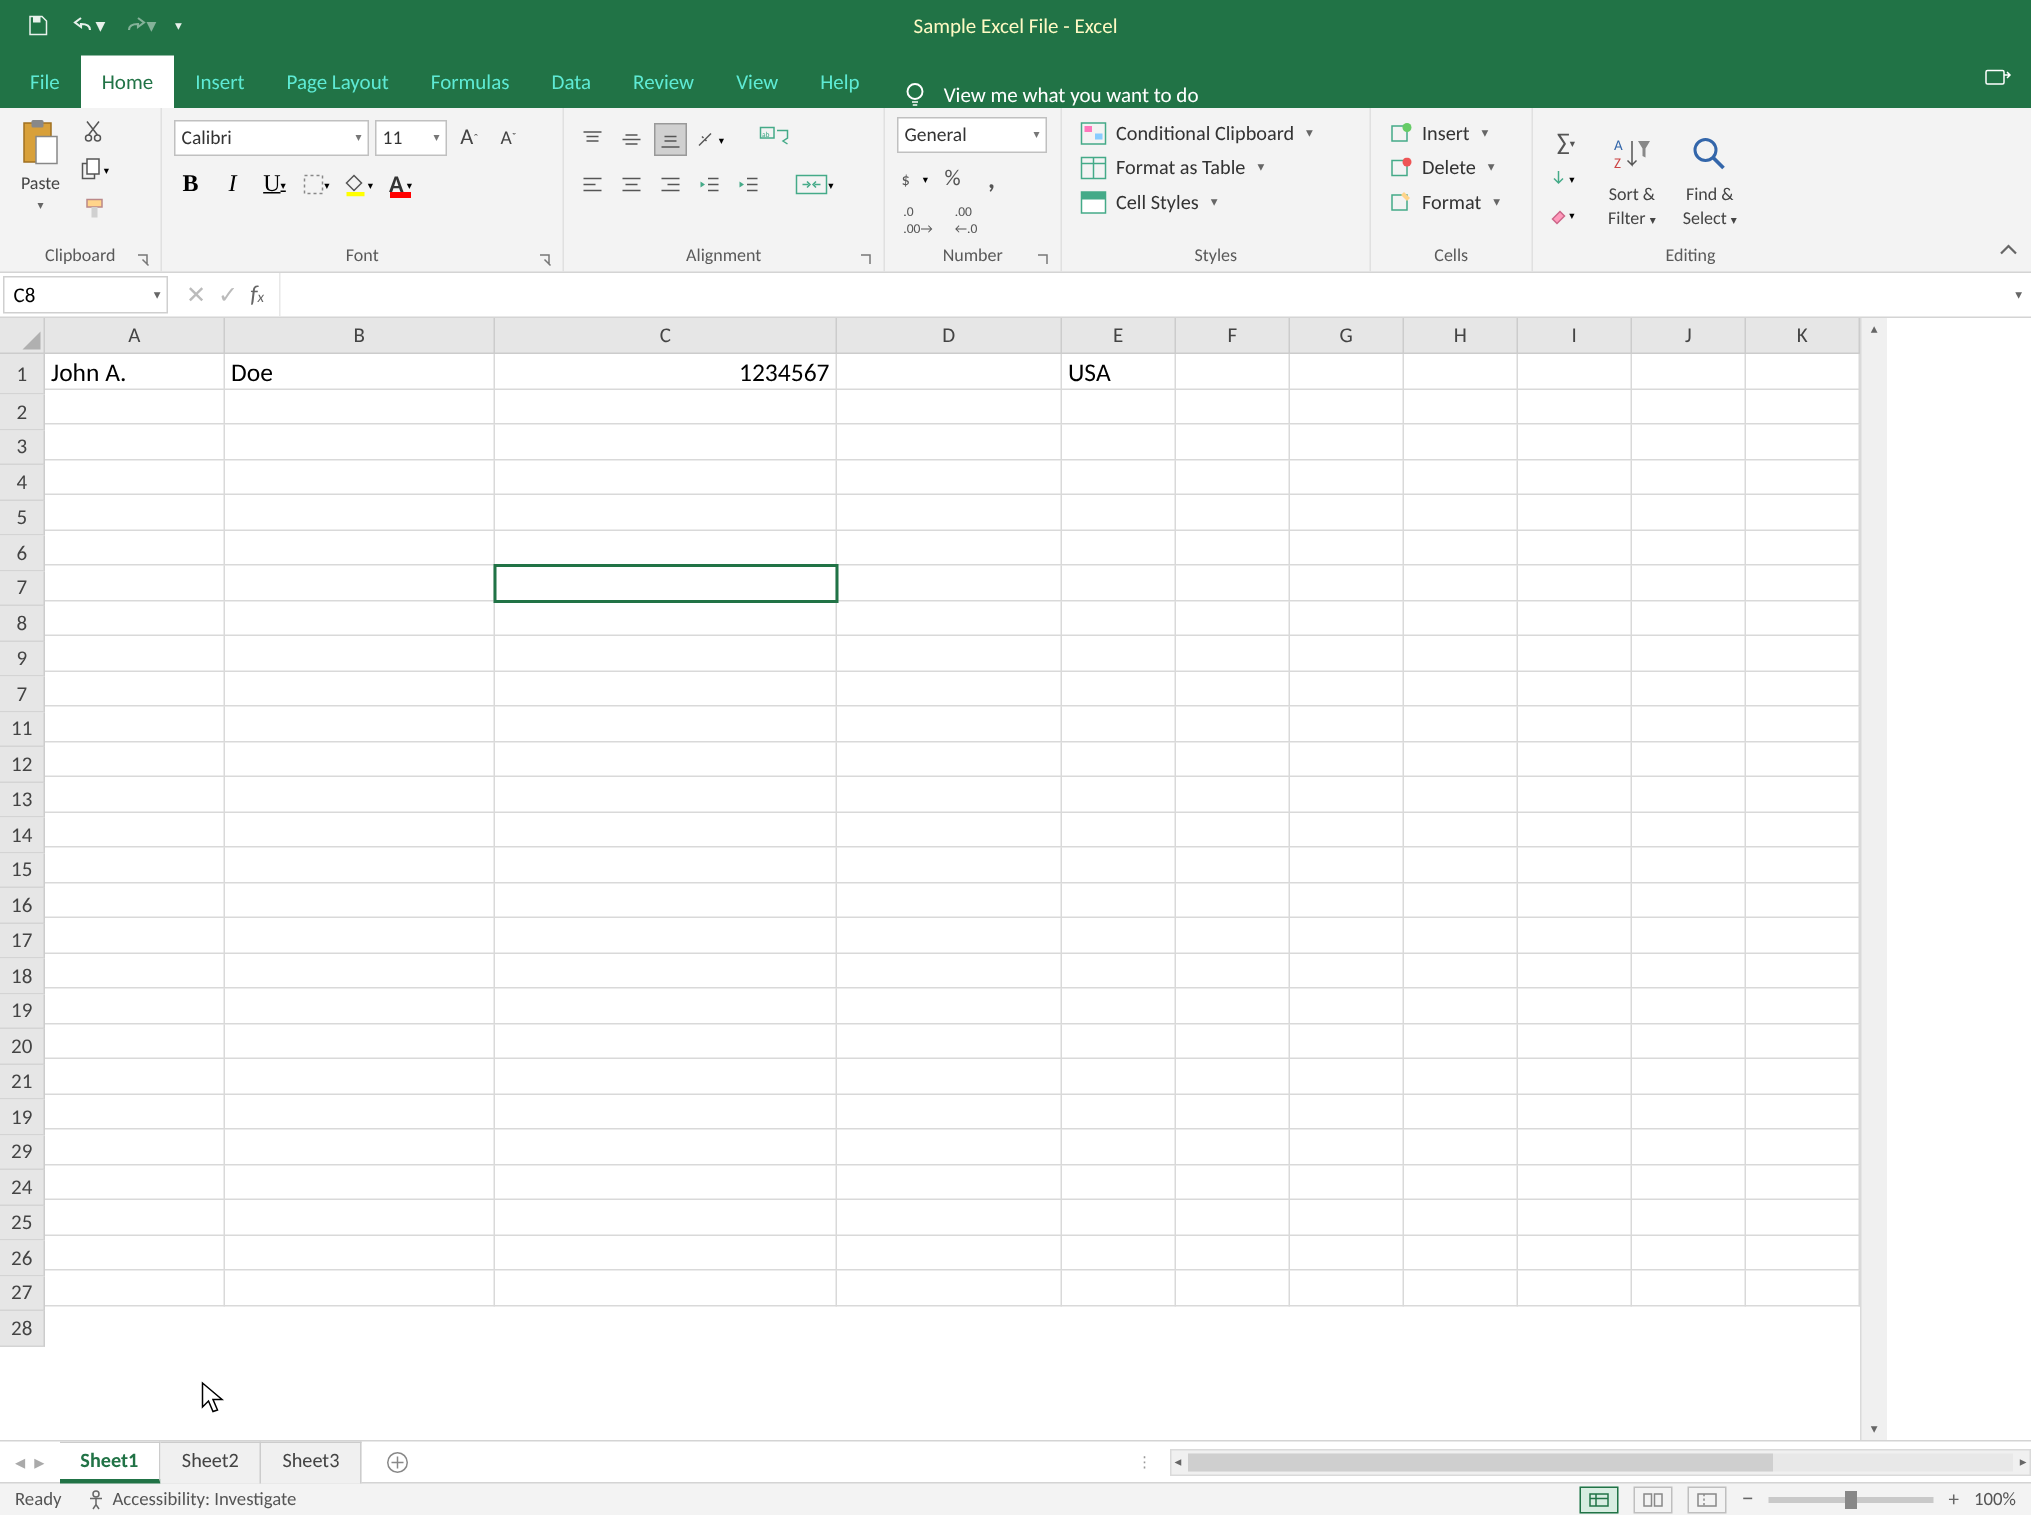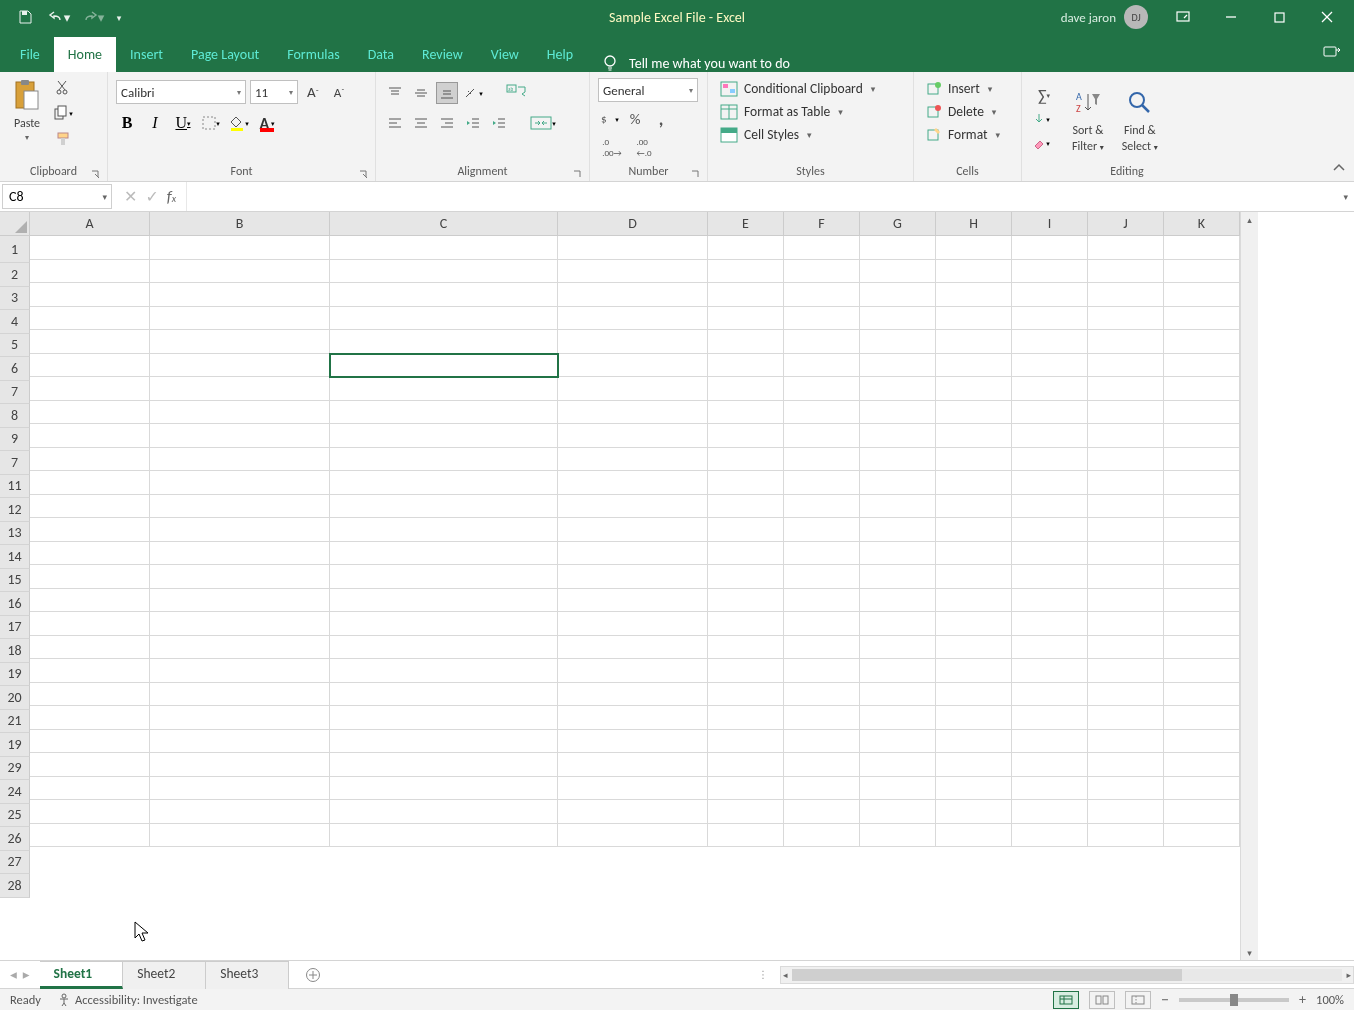--- a/index.html
+++ b/index.html
@@ -69,21 +69,21 @@
 .gridrow.first{height:27px;}
 .cell { border-right:1px solid #d9d9d9; border-bottom:1px solid #d9d9d9; font-size:17px; padding:2px 4px; color:#000; overflow:visible; white-space:nowrap; position:relative;}
 .cell.num{text-align:right;}
 .cell.selected { outline:2px solid #217346; outline-offset:-1px; z-index:2;}
 .vscroll { width:18px; background:#f0f0f0; border-left:1px solid #dadada; display:flex; flex-direction:column; align-items:center; justify-content:space-between; padding:2px 0;}
 .vscroll .arr{font-size:9px;color:#666;}
 
 
 .sheetbar { height:28px; background:#fff; border-top:1px solid #d4d4d4; display:flex; align-items:center; font-size:13.5px; position:relative;}
 .sheetnav { display:flex; gap:6px; padding:0 10px; color:#aaa;}
-.sheet-tab { padding:3px 30px 4px 14px; border-right:1px solid #ccc; color:#444; background:#f0f0f0; position:relative; border-top:1px solid #ccc;}
+.sheet-tab { padding:3px 14px 4px 14px; border-right:1px solid #ccc; color:#444; background:#f0f0f0; position:relative; border-top:1px solid #ccc;}
 .sheet-tab.active { background:#fff; color:#217346; font-weight:600; border-bottom:3px solid #217346; border-top:1px solid #ccc;}
 .addsheet { width:28px; display:flex;align-items:center;justify-content:center; color:#666; margin-left:10px;}
 .sheetbar .hscroll { position:absolute; right:0; left:780px; height:18px; background:#f0f0f0; border:1px solid #dadada; display:flex; align-items:center; justify-content:space-between; padding:0 2px;}
 .sheetbar .hscroll .track{flex:1; margin:0 4px; height:12px; background:#e8e8e8; position:relative;}
 .sheetbar .hscroll .thumb{position:absolute;left:0;width:390px;height:100%;background:#cfcfcf;}
 
 
 .statusbar { height:22px; background:#f3f3f3; border-top:1px solid #d4d4d4; display:flex; align-items:center; font-size:12.5px; color:#555; padding:0 10px; gap:16px;}
 .statusbar .right { margin-left:auto; display:flex; align-items:center; gap:10px;}
 .viewbtn { width:26px; height:18px; border:1px solid #bfbfbf; display:flex;align-items:center;justify-content:center;}
@@ -107,65 +107,39 @@
       </div>
     <div class="qbtn"><svg width="16" height="14" viewBox="0 0 16 14">
           <path d="M6 2L2 5l4 3V6c3 0 6 1 6 4" fill="none" stroke="#fff" stroke-width="1.4"></path>
         </svg>▾</div>
     <div class="qbtn" style="opacity:0.45"><svg width="16" height="14" viewBox="0 0 16 14">
           <path d="M10 2l4 3-4 3V6c-3 0-6 1-6 4" fill="none" stroke="#fff" stroke-width="1.4"></path>
         </svg>▾</div>
     <div class="qbtn" style="width:14px;font-size:9px;">▾</div>
   </div>
   <div class="title-center">Sample Excel File  -  Excel</div>
-  <div class="title-right">
-    <span class="user-name">dave jaron</span>
-    <div class="avatar">DJ</div>
-    <div class="winbtn">
-        <svg width="14" height="12" viewBox="0 0 14 12">
-          <rect x="1" y="1" width="12" height="9" stroke-width="1.2"></rect>
-          <path d="M8 7l3-3" stroke-width="1.2"></path>
-        </svg>
-      </div>
-    <div class="winbtn">
-        <svg width="12" height="12">
-          <line x1="1" y1="6" x2="11" y2="6" stroke-width="1.3"></line>
-        </svg>
-      </div>
-    <div class="winbtn">
-        <svg width="11" height="11">
-          <rect x="1" y="1" width="9" height="9" stroke-width="1.2"></rect>
-        </svg>
-      </div>
-    <div class="winbtn">
-        <svg width="12" height="12">
-          <line x1="1" y1="1" x2="11" y2="11" stroke-width="1.3"></line>
-          <line x1="11" y1="1" x2="1" y2="11" stroke-width="1.3"></line>
-        </svg>
-      </div>
-  </div>
 </div>
 
 <div class="ribbon-tabs">
   <div class="ribbon-tab">File</div>
   <div class="ribbon-tab active">Home</div>
   <div class="ribbon-tab">Insert</div>
   <div class="ribbon-tab">Page Layout</div>
   <div class="ribbon-tab">Formulas</div>
   <div class="ribbon-tab">Data</div>
   <div class="ribbon-tab">Review</div>
   <div class="ribbon-tab">View</div>
   <div class="ribbon-tab">Help</div>
   <div class="tellme">
     <svg width="18" height="18" viewBox="0 0 18 18">
         <circle cx="9" cy="7" r="5" fill="none" stroke="#fff" stroke-width="1.3"></circle>
         <line x1="7" y1="14" x2="11" y2="14" stroke="#fff"></line>
         <line x1="7.5" y1="16" x2="10.5" y2="16" stroke="#fff"></line>
       </svg>
-    <span>Tell me what you want to do</span>
+    <span>View me what you want to do</span>
   </div>
   <div class="share"><svg width="20" height="18" viewBox="0 0 20 18">
         <rect x="2" y="5" width="12" height="9" rx="1" fill="none" stroke="#fff"></rect>
         <path d="M14 8h4M16 6l2 2-2 2" fill="none" stroke="#fff"></path>
       </svg></div>
 </div>
 
 <div class="ribbon-body">
 
   <div class="group" style="width:108px;">
@@ -551,20 +525,33 @@
           <div class="rowhead">19</div>
           <div class="rowhead">29</div>
           <div class="rowhead">24</div>
           <div class="rowhead">25</div>
           <div class="rowhead">26</div>
           <div class="rowhead">27</div>
           <div class="rowhead">28</div>
         </div>
       <div class="cells-wrap" id="cells">
           <div class="gridrow">
+            <div class="cell" style="width: 120px;">John A.</div>
+            <div class="cell" style="width: 180px;">Doe</div>
+            <div class="cell num" style="width: 228px;">1234567</div>
+            <div class="cell" style="width: 150px;"></div>
+            <div class="cell" style="width: 76px;">USA</div>
+            <div class="cell" style="width: 76px;"></div>
+            <div class="cell" style="width: 76px;"></div>
+            <div class="cell" style="width: 76px;"></div>
+            <div class="cell" style="width: 76px;"></div>
+            <div class="cell" style="width: 76px;"></div>
+            <div class="cell" style="width: 76px;"></div>
+          </div>
+          <div class="gridrow">
             <div class="cell" style="width: 120px;"></div>
             <div class="cell" style="width: 180px;"></div>
             <div class="cell" style="width: 228px;"></div>
             <div class="cell" style="width: 150px;"></div>
             <div class="cell" style="width: 76px;"></div>
             <div class="cell" style="width: 76px;"></div>
             <div class="cell" style="width: 76px;"></div>
             <div class="cell" style="width: 76px;"></div>
             <div class="cell" style="width: 76px;"></div>
             <div class="cell" style="width: 76px;"></div>

